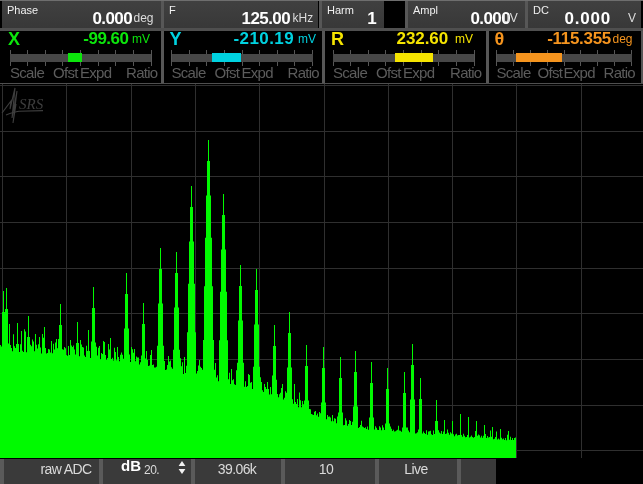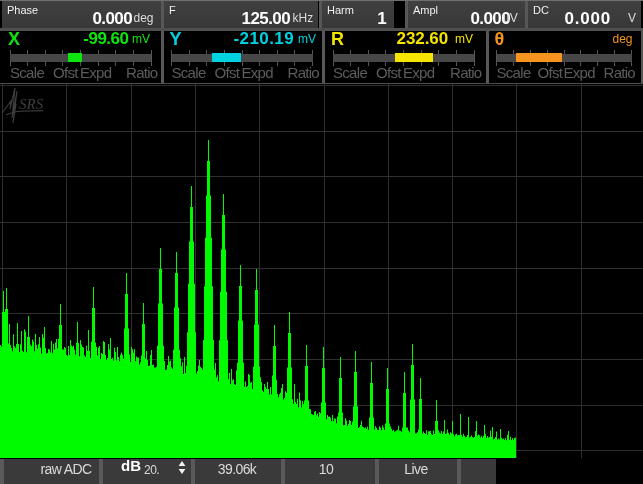--- a/index.html
+++ b/index.html
@@ -64,21 +64,21 @@
 <div class="p1" style="left:2px;width:159px;">
   <span class="lbl">Phase</span>
   <span class="val" style="right:29px;">0.000</span>
   <span class="unit" style="left:131.5px;">deg</span>
 </div>
 <div class="p1" style="left:164px;width:154px;">
   <span class="lbl">F</span>
   <span class="val" style="right:28px;">125.00</span>
   <span class="unit" style="left:128.5px;">kHz</span>
 </div>
-<div class="p1" style="left:322px;width:72px;text-decoration:underline;">
+<div class="p1" style="left:322px;width:62px;text-decoration:underline;">
   <span class="lbl">Harm</span>
   <span class="val" style="right:8px;">1</span>
 </div>
 <div class="p1" style="left:408px;width:132px;">
   <span class="lbl">Ampl</span>
   <span class="val" style="right:30px;">0.000</span>
   <span class="unit" style="left:95px;">uV</span>
 </div>
 <div class="p1" style="left:528px;width:113px;">
   <span class="lbl">DC</span>
@@ -150,20 +150,21 @@
     <div class="bar" style="left:8px;width:141px;"></div>
   <div class="seg" style="left:70px;width:38px;background:#f5e400;"></div>
   <span class="sl" style="left:8px;">Scale</span>
   <span class="sl" style="left:51px;">Ofst</span>
   <span class="sl" style="left:78px;">Expd</span>
   <span class="sl" style="left:125px;">Ratio</span>
 </div>
 
 <div class="p2" style="left:488.5px;width:152.5px;">
   <span class="ltr" style="color:#f5941e;">θ</span>
+  <span class="val" style="right:30px;color:#f5941e;letter-spacing:-0.3px;">-115.355</span>
   <span class="unit" style="left:124px;color:#f5941e;">deg</span>
   <div class="tick" style="left:7.50px;"></div>
     <div class="tick" style="left:24.38px;"></div>
     <div class="tick" style="left:41.25px;"></div>
     <div class="tick" style="left:58.12px;"></div>
     <div class="tick" style="left:75.00px;"></div>
     <div class="tick" style="left:91.88px;"></div>
     <div class="tick" style="left:108.75px;"></div>
     <div class="tick" style="left:125.62px;"></div>
     <div class="tick" style="left:142.50px;"></div>

